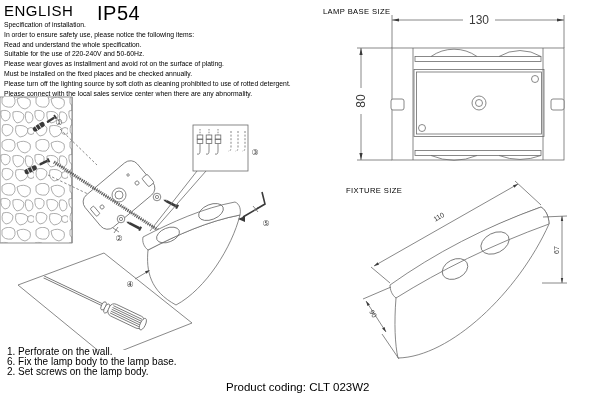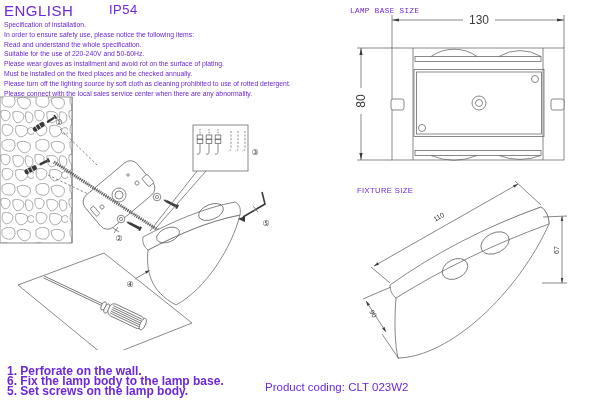--- a/index.html
+++ b/index.html
@@ -1,26 +1,26 @@
 <!DOCTYPE html>
 <html><head>
 <meta charset="utf-8">
 <style>
   html,body{margin:0;padding:0;background:#e8e8e8;}
   #page{position:relative;width:600px;height:414px;background:#ffffff;
-        font-family:"Liberation Sans",sans-serif;color:#6d28d9;overflow:hidden;}
+        font-family:"Liberation Sans",sans-serif;color:#000000;overflow:hidden;}
   .abs{position:absolute;white-space:nowrap;}
   .h-lang{top:2px;left:4px;font-size:15px;letter-spacing:.5px;}
-  .h-ip{top:2px;left:97px;font-size:13px;letter-spacing:.5px;margin-left:12px;}
+  .h-ip{top:2px;left:97px;font-size:20px;letter-spacing:.5px;}
   .spec{top:20px;left:4px;font-size:6.8px;line-height:9.8px;}
-  .steps{top:366px;left:7px;font-size:12px;line-height:10px;font-weight:bold;}
+  .steps{top:347px;left:7px;font-size:10px;line-height:10px;}
   .sec-title{font-size:7.6px;letter-spacing:.4px;}
-  .base-title{top:7px;left:350px;font-family:Liberation Mono, monospace;}
-  .fix-title{top:186px;left:357px;}
-  .footer{top:381px;left:226px;font-size:11.5px;margin-left:39px;}
+  .base-title{top:7px;left:323px;}
+  .fix-title{top:186px;left:346px;}
+  .footer{top:381px;left:226px;font-size:11.5px;}
   svg{position:absolute;display:block;}
   svg text{font-family:"Liberation Sans",sans-serif;fill:#3a3a3a;}
   .ln{stroke:#6b6b6b;stroke-width:.8;fill:none;}
   .shape{stroke:#6b6b6b;stroke-width:.8;fill:#ffffff;}
   .dark{fill:#3a3a3a;stroke:none;}
 </style>
 </head>
 <body>
 
 <div id="page">
@@ -293,21 +293,21 @@
       <line class="ln" x1="31" y1="126" x2="51" y2="157"></line>
       <polygon points="31,126 32.5,131 34.9,129.5" class="dark"></polygon>
       <polygon points="51,157 47.1,153.5 49.5,152" class="dark"></polygon>
       <text transform="translate(36,140) rotate(57)" font-size="7" text-anchor="middle">90</text>
     </g>
   </svg>
 
   <div class="abs steps">
     <div>1. Perforate on the wall.</div>
     <div>6. Fix the lamp body to the lamp base.</div>
-    <div>5. Set screws on the lamp body.</div>
+    <div>2. Set screws on the lamp body.</div>
   </div>
 
   <div class="abs footer">
     <span>Product coding:</span>
     <span>CLT 023W2</span>
   </div>
 
 </div>
 
 </body></html>

